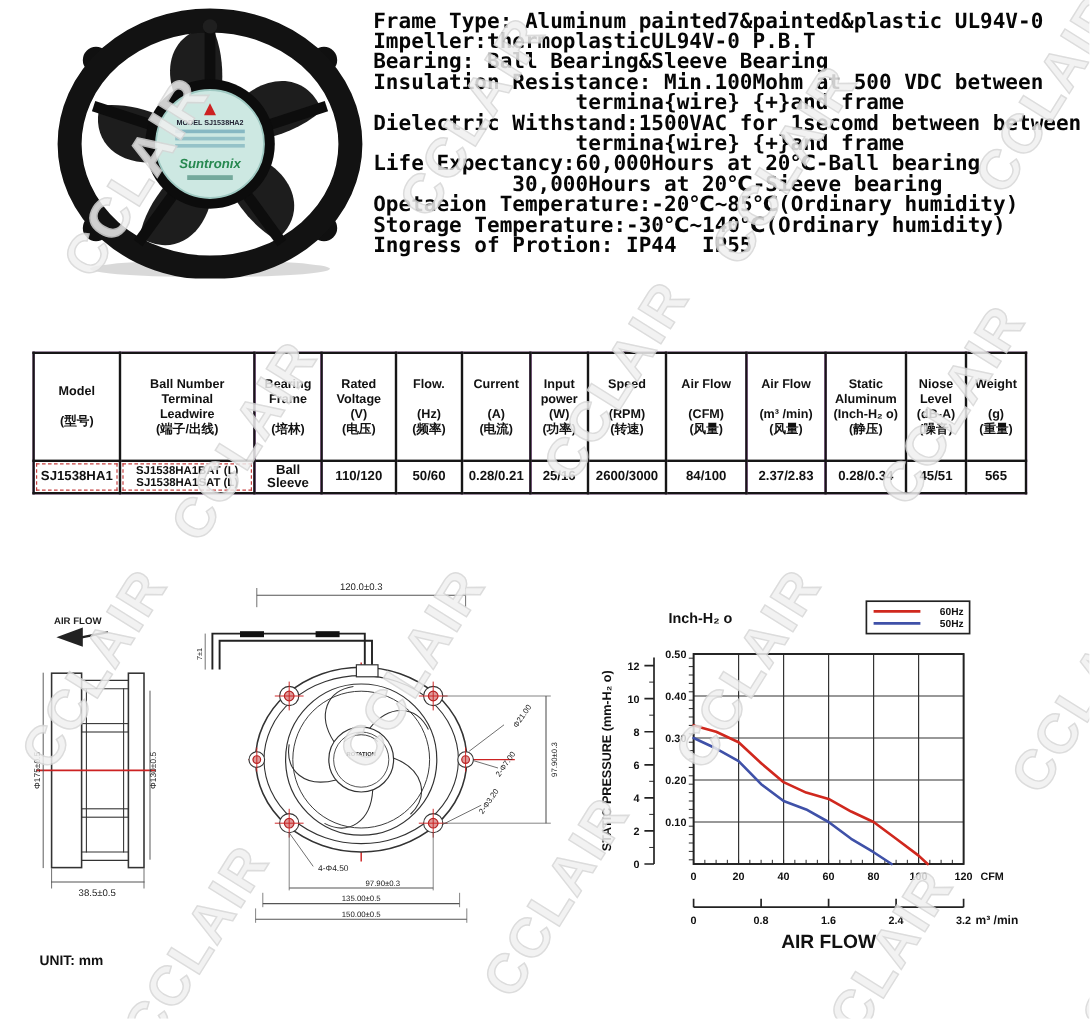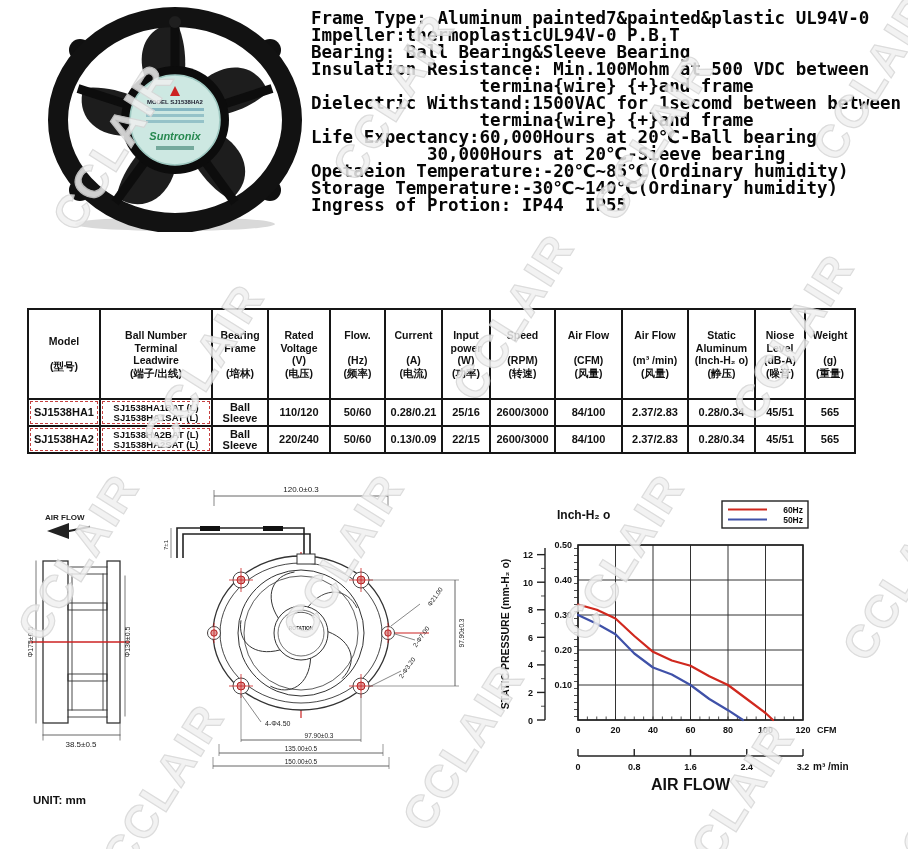--- a/index.html
+++ b/index.html
@@ -4,21 +4,21 @@
 <style>
   html,body{margin:0;padding:0;background:#fff;}
   .page{position:relative;width:908px;height:849px;background:#ffffff;overflow:hidden;
         font-family:"Liberation Sans",sans-serif;color:#111;}
   .wm-layer{position:absolute;left:0;top:0;width:100%;height:100%;z-index:9;pointer-events:none;}
   .wm{position:absolute;font:bold 46px "Liberation Sans",sans-serif;color:#f0f0f0;
       -webkit-text-stroke:1.2px #d6d6d6;transform:rotate(-58deg);letter-spacing:2px;opacity:.85;}
   .fan-photo{position:absolute;left:44px;top:6px;width:262px;height:226px;}
   .specs{position:absolute;left:293px;top:10px;white-space:pre;
          font:bold 17.5px "DejaVu Sans Mono","DejaVu Sans",monospace;line-height:17px;color:#060606;margin-left:18px;}
-  table.spec-table{position:absolute;left:27px;top:308px;border-collapse:collapse;table-layout:fixed;background:#f0abfc;}
+  table.spec-table{position:absolute;left:27px;top:293px;border-collapse:collapse;table-layout:fixed;background:#f0abfc;}
   .spec-table th,.spec-table td{border:2px solid #161616;white-space:pre-line;text-align:center;
          vertical-align:middle;padding:1px 0;font-weight:bold;background:#fff;overflow:hidden;}
   .spec-table th{font-size:10.5px;line-height:12.5px;height:86px;}
   .spec-table td{font-size:11px;line-height:11px;height:23px;}
   .spec-table td.small{font-size:9.5px;line-height:10px;}
   .dashedcell{outline:1.5px dashed #c64040;outline-offset:-3px;}
   .drawing{position:absolute;left:25px;top:466px;}
   .chart{position:absolute;left:495px;top:486px;}
   svg text{font-family:"Liberation Sans",sans-serif;}
 </style>
@@ -161,37 +161,20 @@
         <tr>
           <td class="dashedcell">SJ1538HA1</td>
           <td class="dashedcell small">SJ1538HA1BAT (L)
 SJ1538HA1SAT (L)</td>
           <td>Ball
 Sleeve</td>
           <td>110/120</td>
           <td>50/60</td>
           <td>0.28/0.21</td>
           <td>25/16</td>
-          <td>2600/3000</td>
-          <td>84/100</td>
-          <td>2.37/2.83</td>
-          <td>0.28/0.34</td>
-          <td>45/51</td>
-          <td>565</td>
-        </tr>
-        <tr>
-          <td class="dashedcell">SJ1538HA2</td>
-          <td class="dashedcell small">SJ1538HA2BAT (L)
-SJ1538HA2SAT (L)</td>
-          <td>Ball
-Sleeve</td>
-          <td>220/240</td>
-          <td>50/60</td>
-          <td>0.13/0.09</td>
-          <td>22/15</td>
           <td>2600/3000</td>
           <td>84/100</td>
           <td>2.37/2.83</td>
           <td>0.28/0.34</td>
           <td>45/51</td>
           <td>565</td>
         </tr>
       </tbody>
     </table>
 

